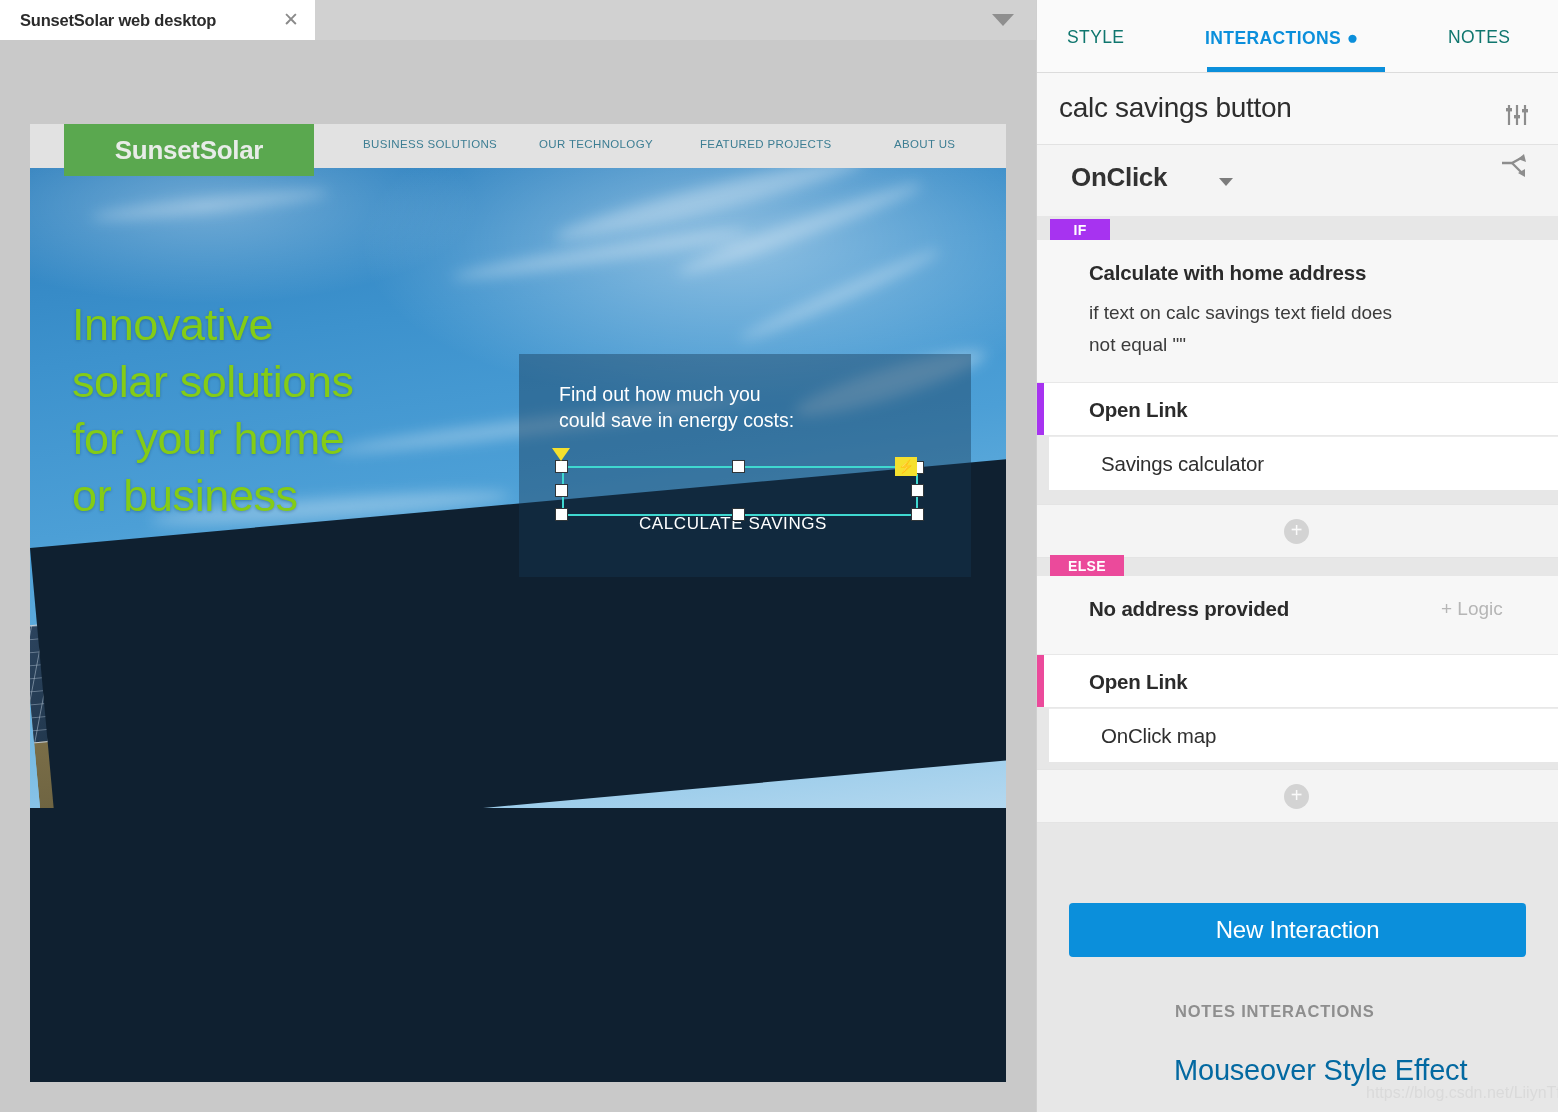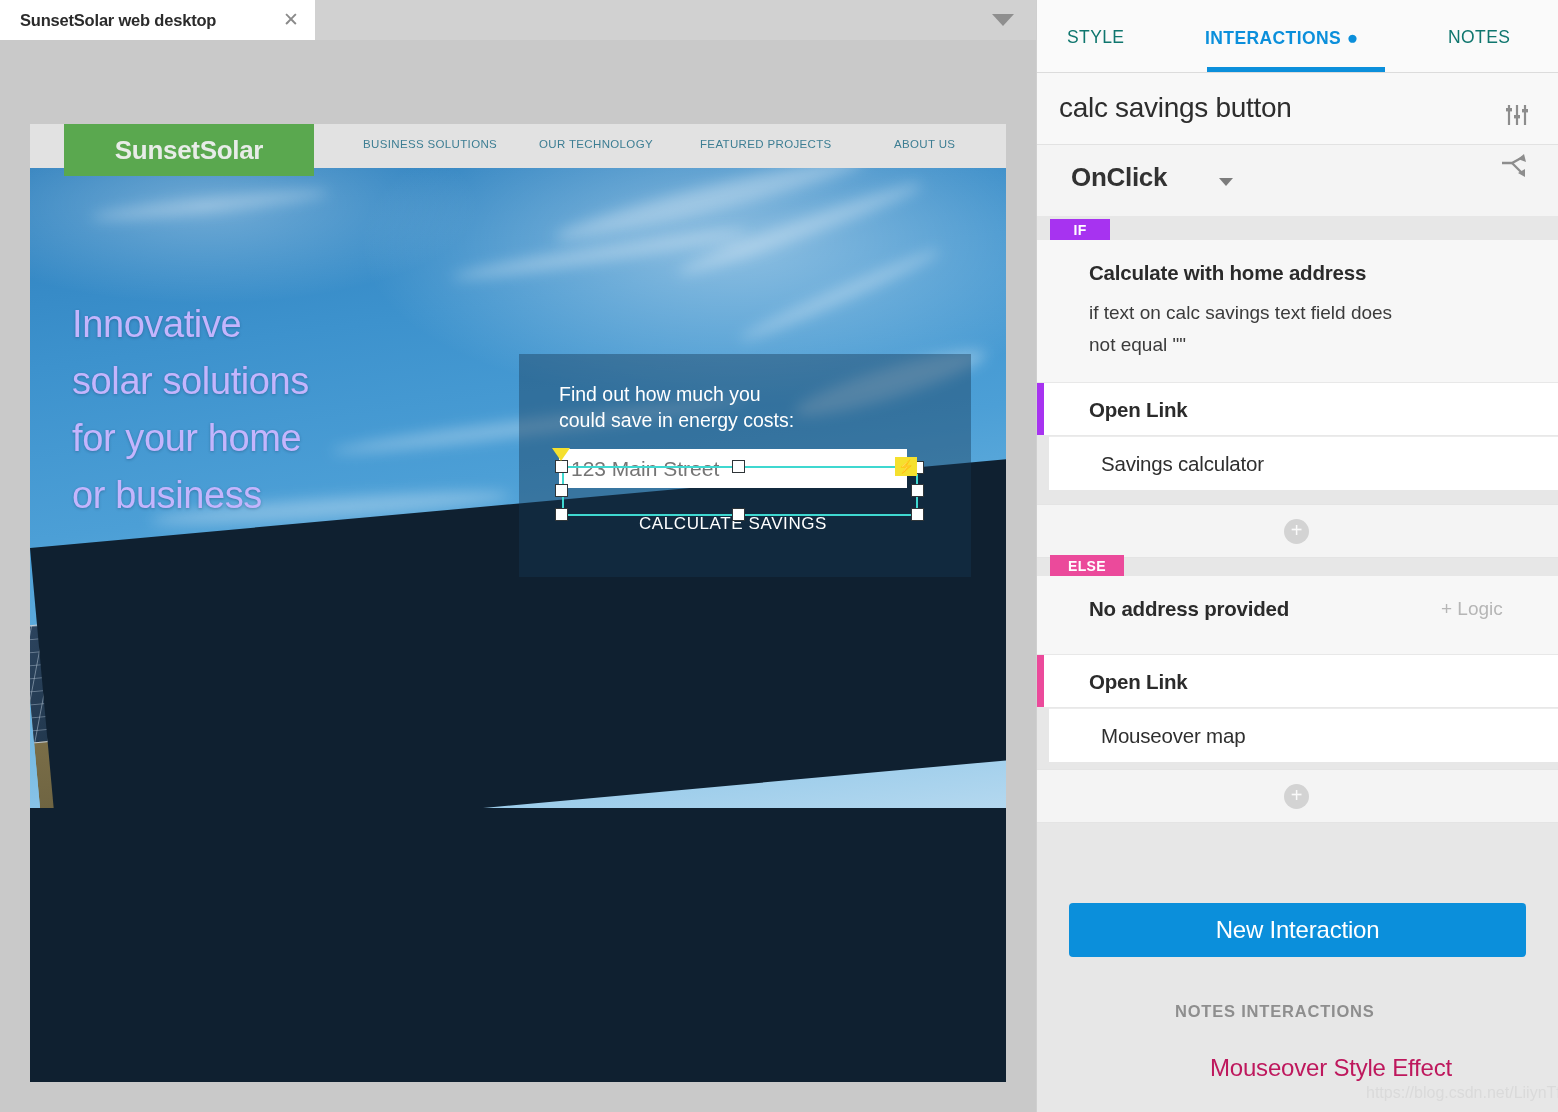--- a/index.html
+++ b/index.html
@@ -108,21 +108,21 @@
     position: absolute; width: 5px; background: #9aa1a4; bottom: 46px;
   }
   #diagonal-cut {
     position: absolute; left: 0; top: 380px; width: 1050px; height: 300px;
     background: #0f2030;
     transform: rotate(-5.2deg); transform-origin: left top;
   }
 
   #hero-headline {
     position: absolute; left: 42px; top: 128px;
-    font-size: 38px; line-height: 57px; color: #c4b5fd;
+    font-size: 45px; line-height: 57px; color: #84cc16;
     font-weight: normal; letter-spacing: -0.4px;
     text-shadow: 0 1px 3px rgba(10,40,70,.3);
   }
 
   
   #calc-card {
     position: absolute; left: 489px; top: 186px;
     width: 452px; height: 223px;
     background: rgba(22,56,84,0.42);
   }
@@ -271,21 +271,21 @@
     color: #ffffff; font-size: 24px;
     font-family: "Liberation Sans", sans-serif;
     letter-spacing: -0.2px;
   }
   #common-title {
     position: absolute; left: 1175px; top: 1002px;
     font-size: 16.5px; font-weight: bold; color: #8e8e8e; letter-spacing: 0.8px;
   }
   #common-item-0 {
     position: absolute; left: 1174px; top: 1054px;
-    font-size: 24px; color: #be185d; letter-spacing: -0.2px; margin-left: 36px;
+    font-size: 29px; color: #0369a1; letter-spacing: -0.2px;
   }
   #watermark {
     position: absolute; left: 1366px; top: 1084px;
     font-size: 16px; color: #dadada; white-space: nowrap;
   }
 
   
   .icon { position: absolute; }
   #sliders-icon { left: 1503px; top: 103px; }
   #branch-icon { left: 1499px; top: 175px; }
@@ -359,21 +359,20 @@
         <div id="diagonal-cut"></div>
 
         <div id="hero-headline" style="white-space:pre-line">Innovative
 solar solutions
 for your home
 or business</div>
 
         <div id="calc-card">
           <div id="calc-prompt" style="white-space:pre-line">Find out how much you
 could save in energy costs:</div>
-          <input id="calc-input" type="text" placeholder="123 Main Street" style="">
           <div id="calc-button">
             <span id="calc-button-label">CALCULATE SAVINGS</span>
           </div>
         </div>
       </div>
 
       <div id="site-logo">
         <span id="site-logo-text">SunsetSolar</span>
       </div>
     </div>
@@ -457,21 +456,21 @@
     <div class="case-block" style="top:576px;height:78px">
       <div class="case-title" style="left:52px;top:21px">No address provided</div>
       <div class="logic-link" style="left:404px;top:22px">+ Logic</div>
     </div>
 
     <div class="action-block" style="top:654px;height:54px">
       <div class="action-bar" style="background:#eb4a9b"></div>
       <div class="action-name" style="top:15px">Open Link</div>
     </div>
     <div class="action-target" style="top:708px;height:54px">
-      <div class="action-target-label" style="top:15px">Mouseover map</div>
+      <div class="action-target-label" style="top:15px">OnClick map</div>
     </div>
     <div class="addrow" style="top:769px">
       <div class="plus-circle">+</div>
     </div>
   </div>
 
   <div class="badge" id="badge-if">IF</div>
   <div class="badge" id="badge-else">ELSE</div>
 
   <button id="new-interaction">New Interaction</button>

